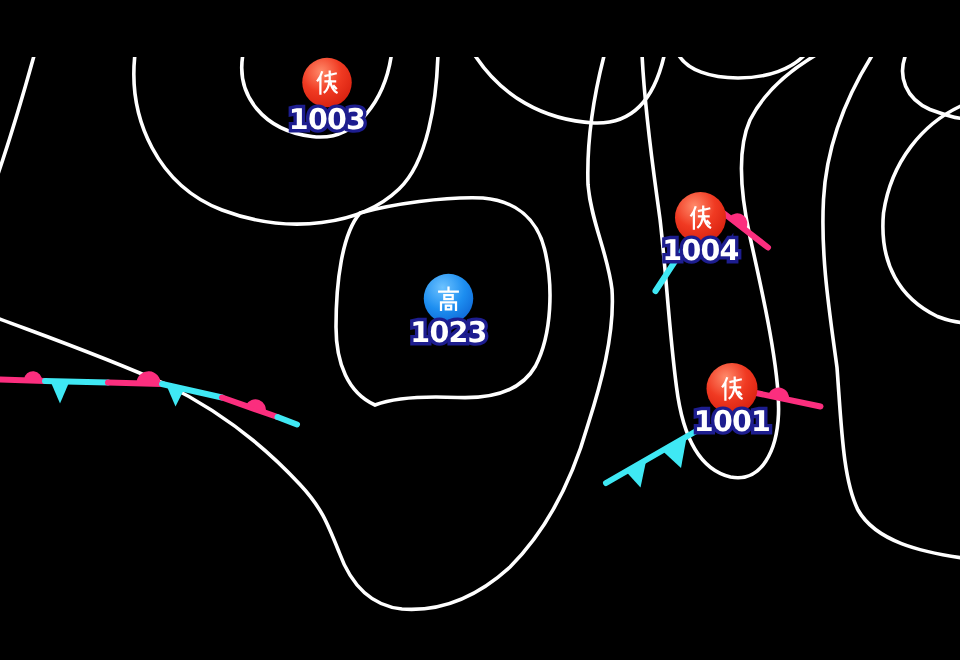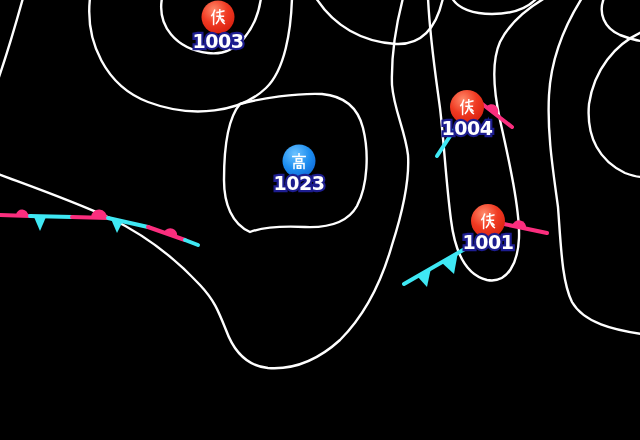--- a/index.html
+++ b/index.html
@@ -1,18 +1,18 @@
 <!DOCTYPE html>
 <html><head>
 <meta charset="utf-8">
 <style>
   html,body { margin:0; padding:0; background:#000; }
   .stage {
     position:relative; width:640px; height:396px; overflow:hidden;
-    background:#000; font-family:"DejaVu Sans", sans-serif;
+    background:#000; font-family:"DejaVu Sans", sans-serif;margin-top:38px;
   }
   svg { display:block; }
   .isobar { fill:none; stroke:#fff; stroke-width:2.4; stroke-linecap:round; }
   .pv {
     font-family:"DejaVu Sans", sans-serif;
     font-weight:bold; font-size:19px; letter-spacing:-0.5px;
     fill:#ffffff; stroke:#1d1d8f; stroke-width:4.5px;
     paint-order:stroke; text-anchor:middle;
   }
   .cjk { fill:none; stroke:#ffffff; stroke-width:1.5; stroke-linecap:square; }

